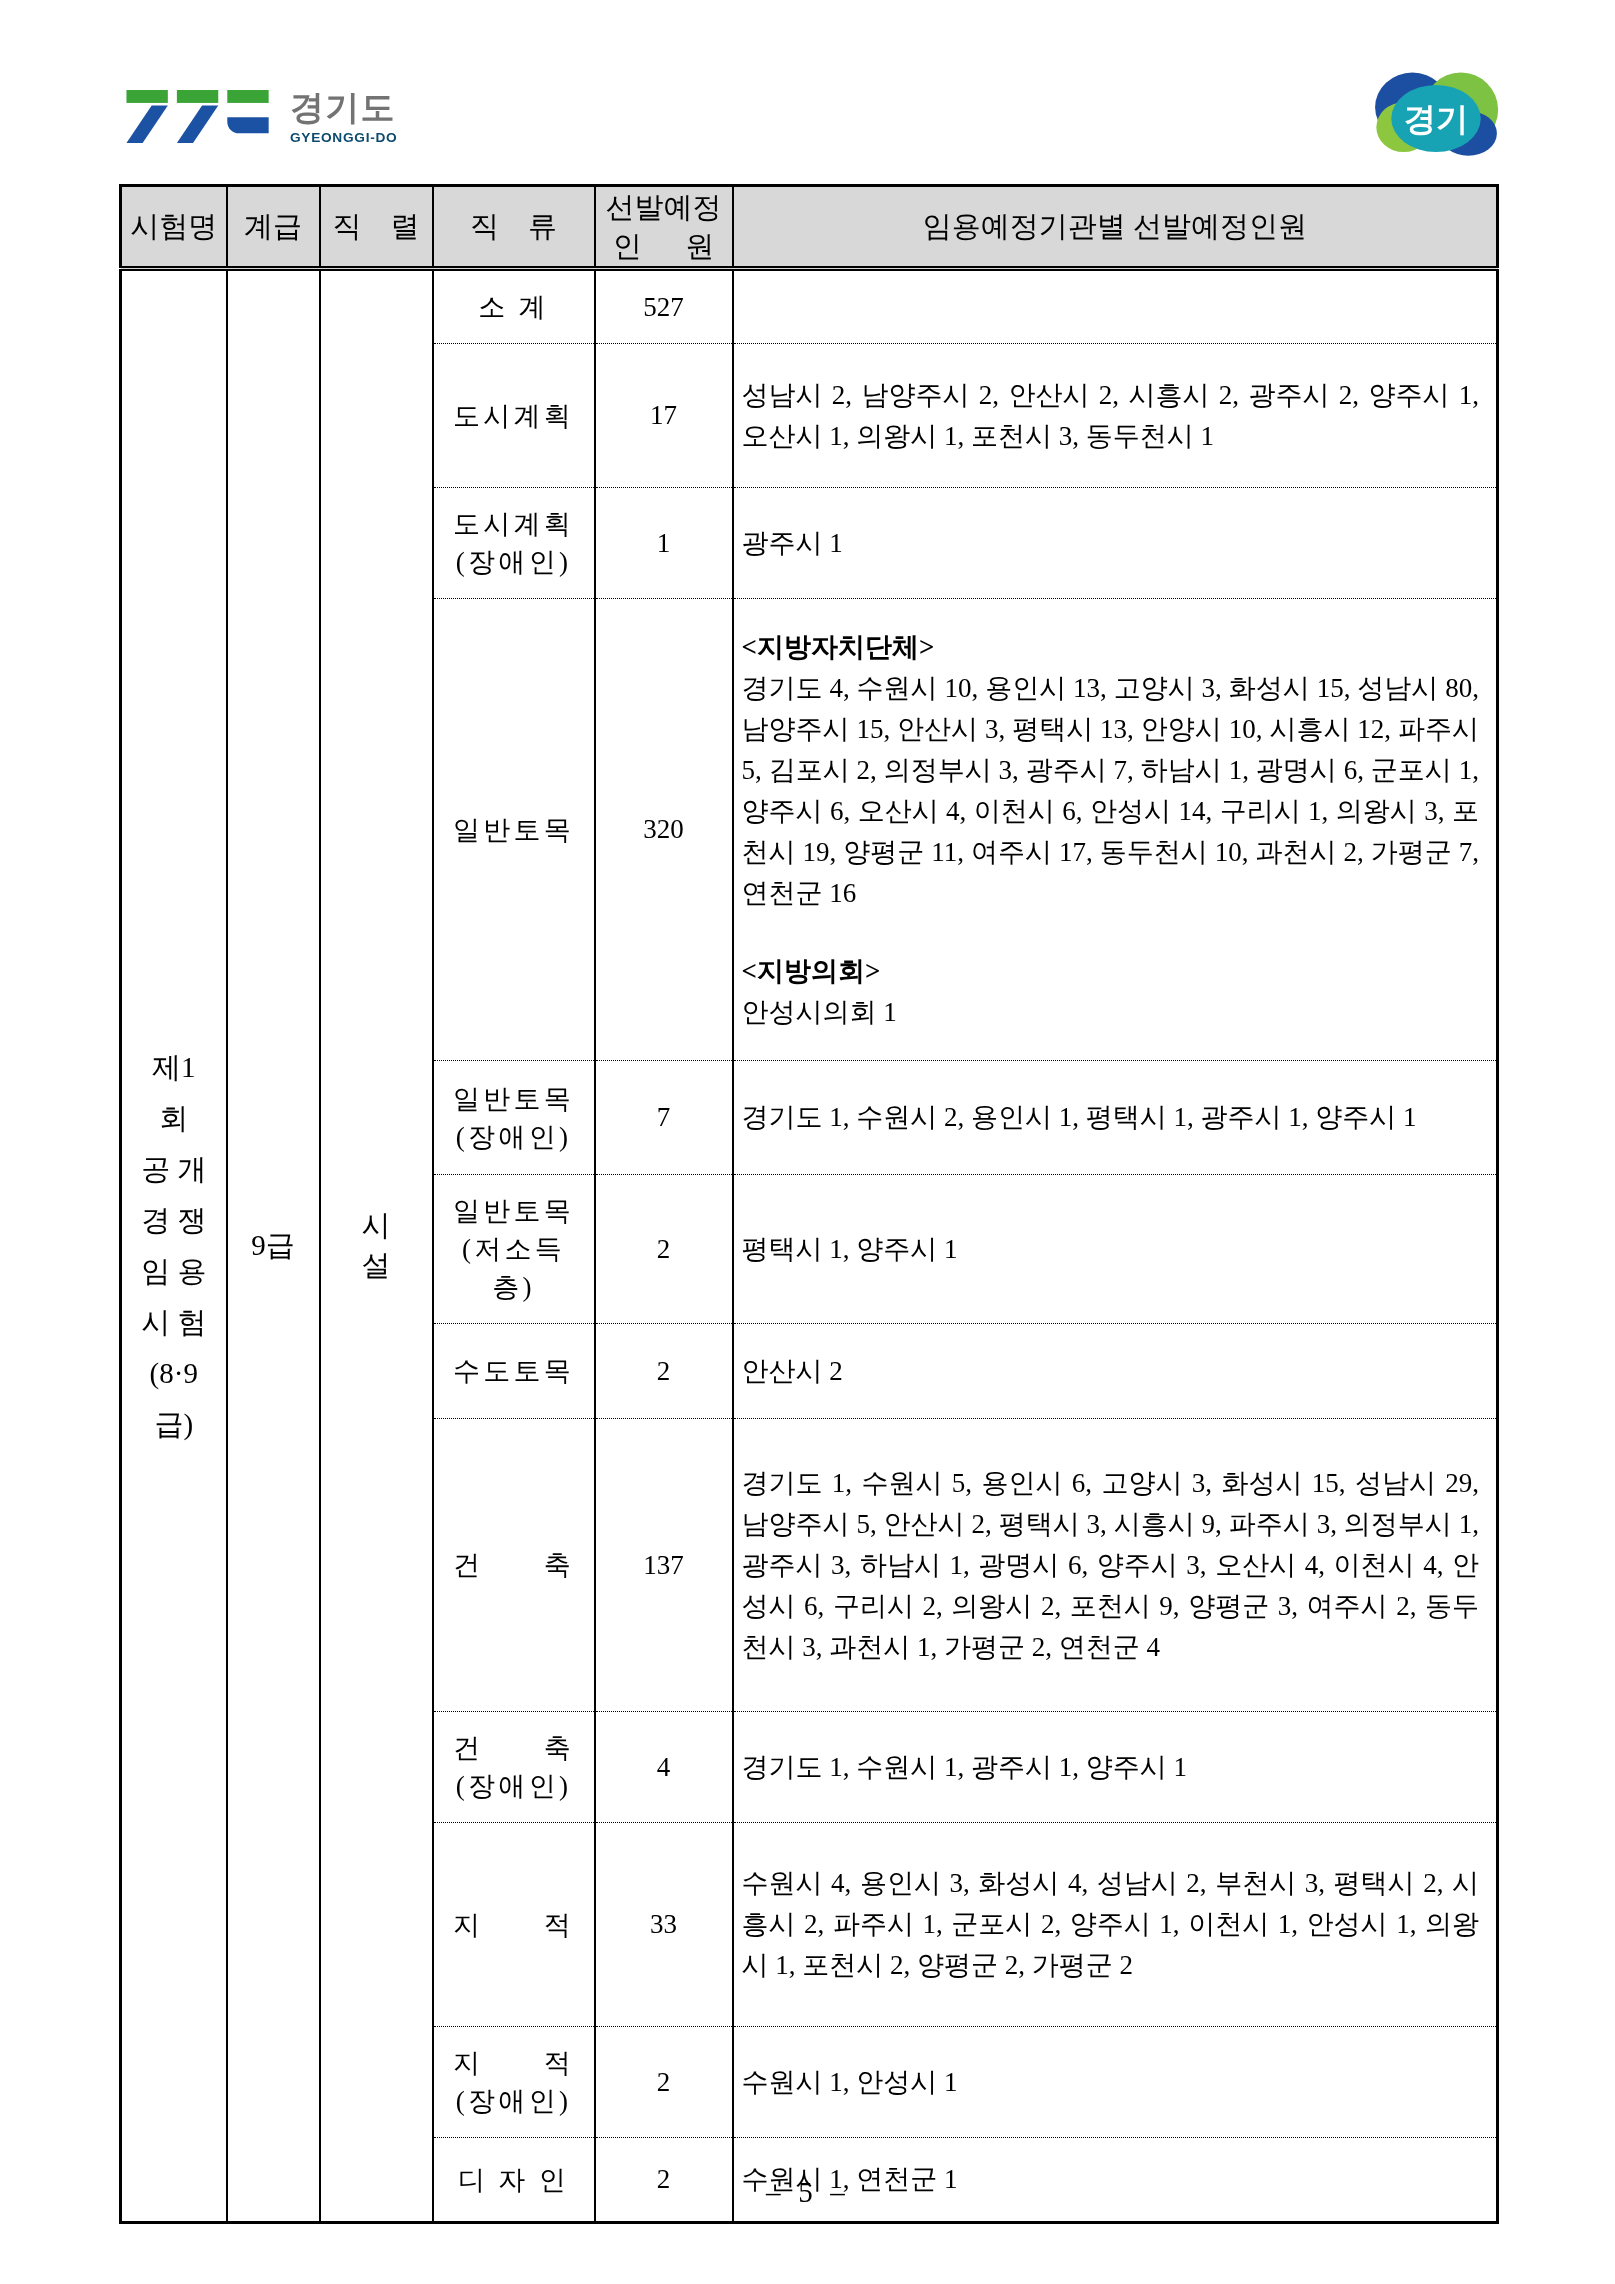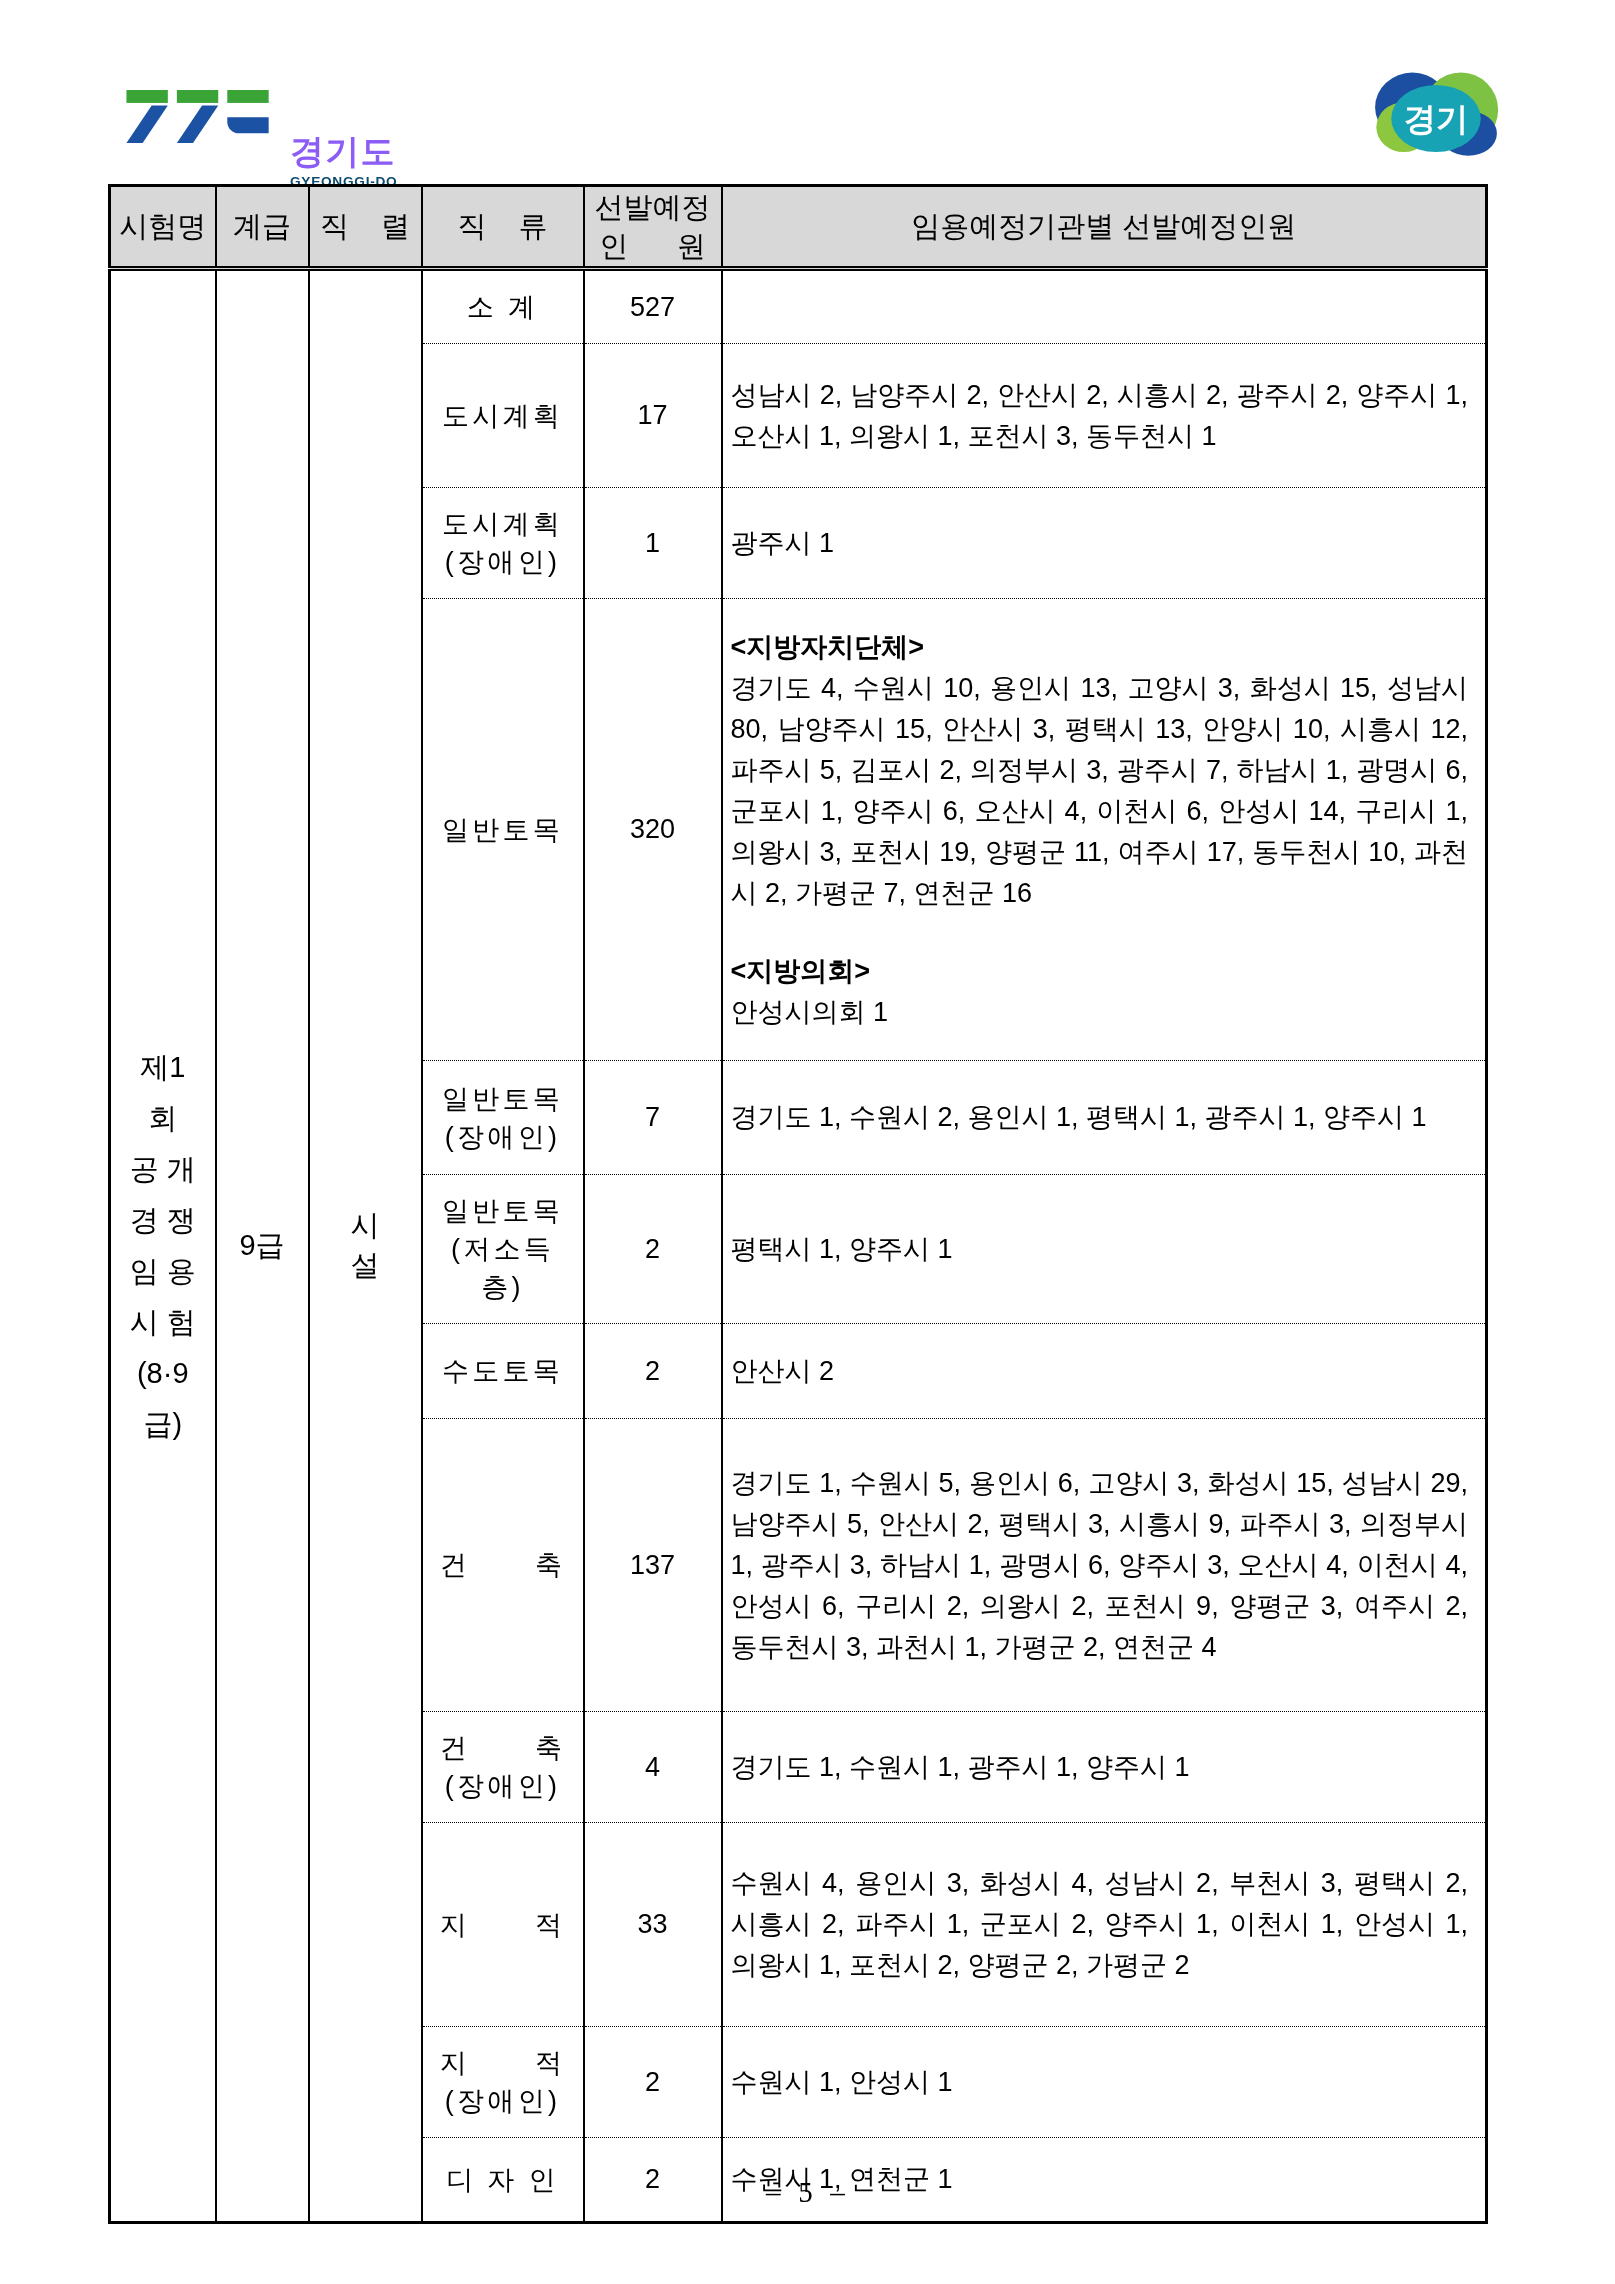--- a/index.html
+++ b/index.html
@@ -9,37 +9,38 @@
     font-family:"Liberation Sans","DejaVu Sans",sans-serif;
     color:#000;
   }
   
   .logo-left{
     position:absolute;left:126px;top:90px;
     display:flex;align-items:flex-start;gap:17px;
   }
   .logo-mark{width:147px;height:53px;display:block;}
   .logo-text{display:flex;flex-direction:column;}
-  .logo-kr{font-size:34px;font-weight:bold;color:#8b5cf6;line-height:34px;letter-spacing:1.3px;margin-top:44px;}
+  .logo-kr{font-size:34px;font-weight:bold;color:#737373;line-height:34px;letter-spacing:1.3px;}
   .logo-en{font-size:13.7px;font-weight:bold;color:#0c4a6e;letter-spacing:0.7px;margin-top:5.9px;}
   .slogan{
     position:absolute;top:70px;right:116px;
     display:flex;align-items:center;gap:10.4px;
   }
   .slogan-text{
     font-size:37px;font-weight:bold;color:#1a4b9d;letter-spacing:-0.7px;
     white-space:nowrap;
   }
   .badge{width:128px;height:87px;display:block;}
   
   table.recruit{
-    position:absolute;left:108px;top:184px;
+    position:absolute;left:119px;top:184px;
     width:1377px;
     border-collapse:collapse;table-layout:fixed;
     border:3.9px solid #000;
+    font-family:Liberation Serif, serif;
   }
   .recruit th{
     background:#d8d8d8;
     border:2px solid #000;
     border-bottom:5.2px double #000;
     font-size:29px;font-weight:normal;
     text-align:center;vertical-align:middle;
     white-space:pre-wrap;line-height:39px;
     padding:0;
   }

